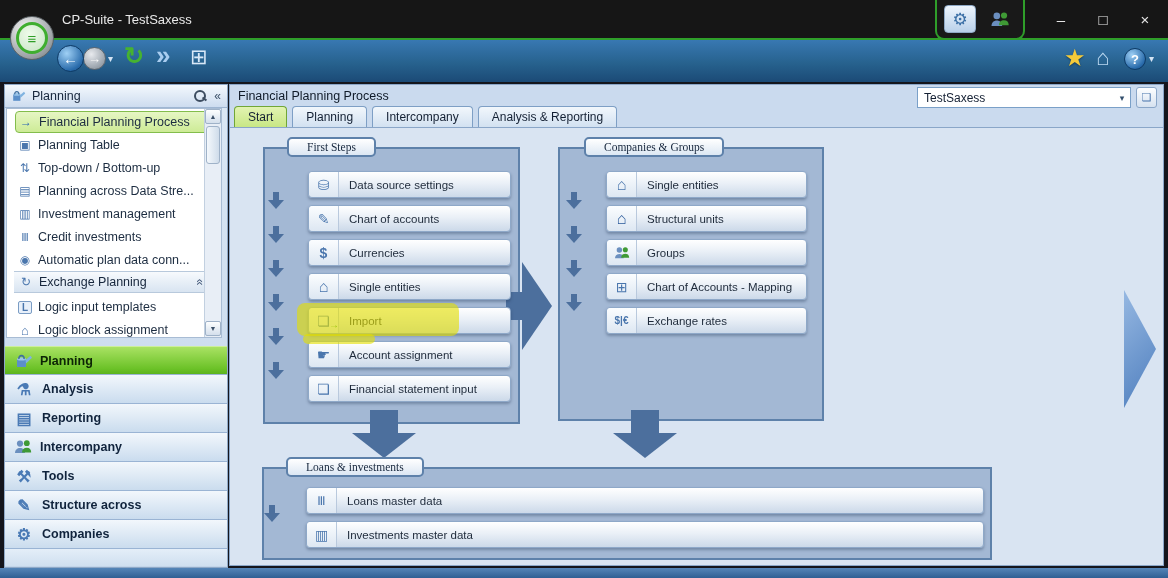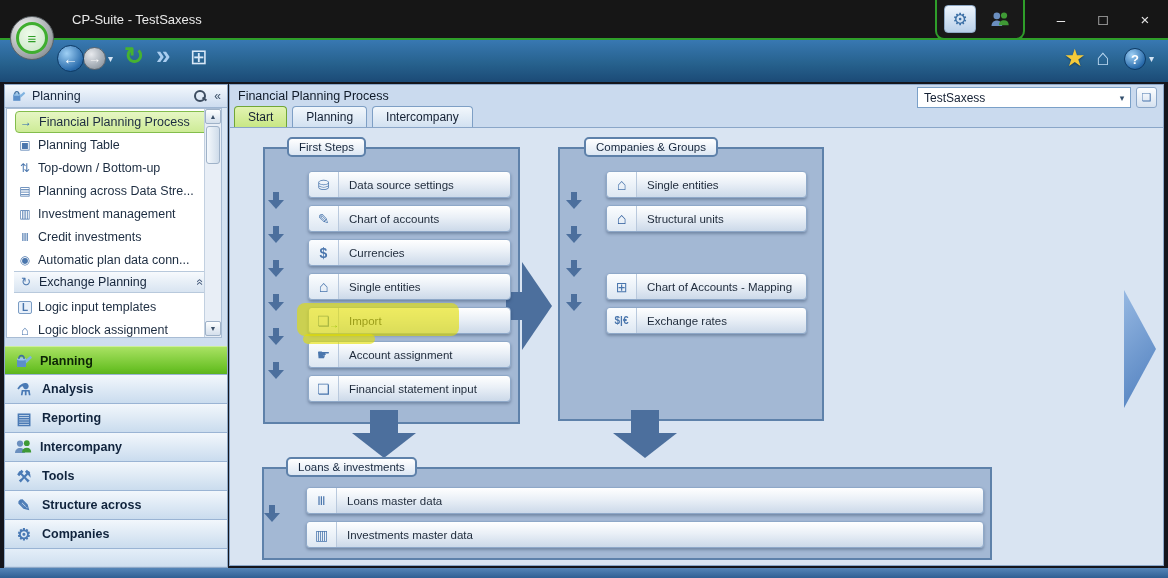--- a/index.html
+++ b/index.html
@@ -3,21 +3,21 @@
 <meta charset="utf-8">
 <style>
   * { margin:0; padding:0; box-sizing:border-box; }
   body { background:#14151c; font-family:"Liberation Sans", sans-serif; }
   #app { position:relative; width:1168px; height:578px; background:#14151c; overflow:hidden;
          font-family:"Liberation Sans", sans-serif; color:#1e2a3a; }
   .abs { position:absolute; }
 
   
   .titlebar { left:0; top:0; width:1168px; height:38px; background:#161616; }
-  .title-text { left:72px; top:12px; font-size:13px; color:#e9e9e9; }
+  .title-text { left:62px; top:12px; font-size:13px; color:#e9e9e9; }
   .logo { left:10px; top:16px; width:44px; height:44px; border-radius:50%; z-index:60;
           background:radial-gradient(circle at 35% 30%, #f4f4f4, #9aa0a4 70%, #6c7276);
           border:1px solid #5c6266; display:flex; align-items:center; justify-content:center; }
   .logo-inner { width:32px; height:32px; border-radius:50%; border:3px solid #3fae2f;
           background:radial-gradient(circle at 40% 35%, #eefbea, #c8e4c4); display:flex;
           align-items:center; justify-content:center; color:#2f9e27; font-weight:bold; font-size:15px; }
   .winctl { top:8px; width:34px; height:24px; color:#e6e6e6; font-size:15px; text-align:center;
           line-height:24px; cursor:default; }
   .tray { left:935px; top:0; width:90px; height:40px; background:#191919; border:2px solid #2f9e2a;
           border-top:none; border-radius:0 0 9px 9px; z-index:40; }
@@ -102,21 +102,21 @@
   .tabs { left:234px; top:106px; height:21px; display:flex; gap:5px; }
   .tab { height:21px; line-height:20px; padding:0 13px; font-size:12px; color:#142033;
           border:1px solid #7e9fc5; border-bottom:none; border-radius:4px 4px 0 0;
           background:linear-gradient(#f2f7fc, #d2e1f1); }
   .tab.active { background:linear-gradient(#e2f3b2, #c8e785); border-color:#71a637; }
   .content { left:229px; top:127px; width:935px; height:439px; background:#d9e4f2;
           border:1px solid #8aa6c8; }
 
   .gbox { background:#a3b8d4; border:2px solid #5e81aa; }
   .gtab { background:linear-gradient(#ffffff, #dce7f3); border:2px solid #5e81aa; border-radius:5px;
-          font-size:11.5px; color:#16263c; padding:2px 10px; z-index:5; }
+          font-size:11.5px; color:#16263c; padding:2px 18px; z-index:5;font-family:Liberation Serif, serif; }
   .cbtn { height:27px; border:1px solid #8ea8c8; border-radius:4px; display:flex; align-items:center;
           background:linear-gradient(#ffffff, #eaf0f7 45%, #ccd9e9);
           box-shadow:0 2px 3px rgba(30,50,80,.35); z-index:2; }
   .cico { width:30px; height:100%; border-right:1px solid #b9c9dd; border-radius:4px 0 0 4px;
           background:linear-gradient(#fbfdff,#dde7f2); display:flex; align-items:center;
           justify-content:center; font-size:14px; color:#4a76ad; position:relative; flex:none; }
   .clbl { padding-left:10px; font-size:11.5px; color:#1e2a3a; white-space:nowrap; }
   .imp-arr { position:absolute; right:2px; bottom:1px; font-size:10px; font-weight:bold; color:#2f9e27; }
   .fx-ico { font-size:10px; font-weight:bold; letter-spacing:0; }
 
@@ -301,20 +301,21 @@
     <span class="combo-val">TestSaxess</span>
     <span class="combo-arrow">▾</span>
   </div>
   <div class="abs mini-btn">
     <span>❏</span>
   </div>
   <div class="abs tabs">
     <div class="tab active">Start</div>
     <div class="tab">Planning</div>
     <div class="tab">Intercompany</div>
+    <div class="tab">Analysis &amp; Reporting</div>
   </div>
   <div class="abs content"></div>
 
   <div class="abs gbox" style="left:263px;top:147px;width:257px;height:277px"></div>
   <div class="abs gtab" style="left:287px;top:137px">First Steps</div>
 
   <div class="abs cbtn" style="left:308px;top:171px;width:203px">
     <span class="cico">⛁</span>
     <span class="clbl">Data source settings</span>
   </div>
@@ -360,20 +361,28 @@
   <div class="abs gtab" style="left:584px;top:137px">Companies &amp; Groups</div>
 
   <div class="abs cbtn" style="left:606px;top:171px;width:201px">
     <span class="cico" style="font-size:16px">⌂</span>
     <span class="clbl">Single entities</span>
   </div>
   <div class="abs cbtn" style="left:606px;top:205px;width:201px">
     <span class="cico" style="font-size:16px;color:#2a5a9a">⌂</span>
     <span class="clbl">Structural units</span>
   </div>
+  <div class="abs cbtn" style="left:606px;top:239px;width:201px">
+    <span class="cico">
+        <svg class="ppl" style="width:18px;height:14px">
+          <use href="#icon-people"></use>
+        </svg>
+      </span>
+    <span class="clbl">Groups</span>
+  </div>
   <div class="abs cbtn" style="left:606px;top:273px;width:201px">
     <span class="cico">⊞</span>
     <span class="clbl">Chart of Accounts - Mapping</span>
   </div>
   <div class="abs cbtn" style="left:606px;top:307px;width:201px">
     <span class="cico fx-ico">$|€</span>
     <span class="clbl">Exchange rates</span>
   </div>
 
   <div class="abs flow" style="left:566px;top:192px"></div>

